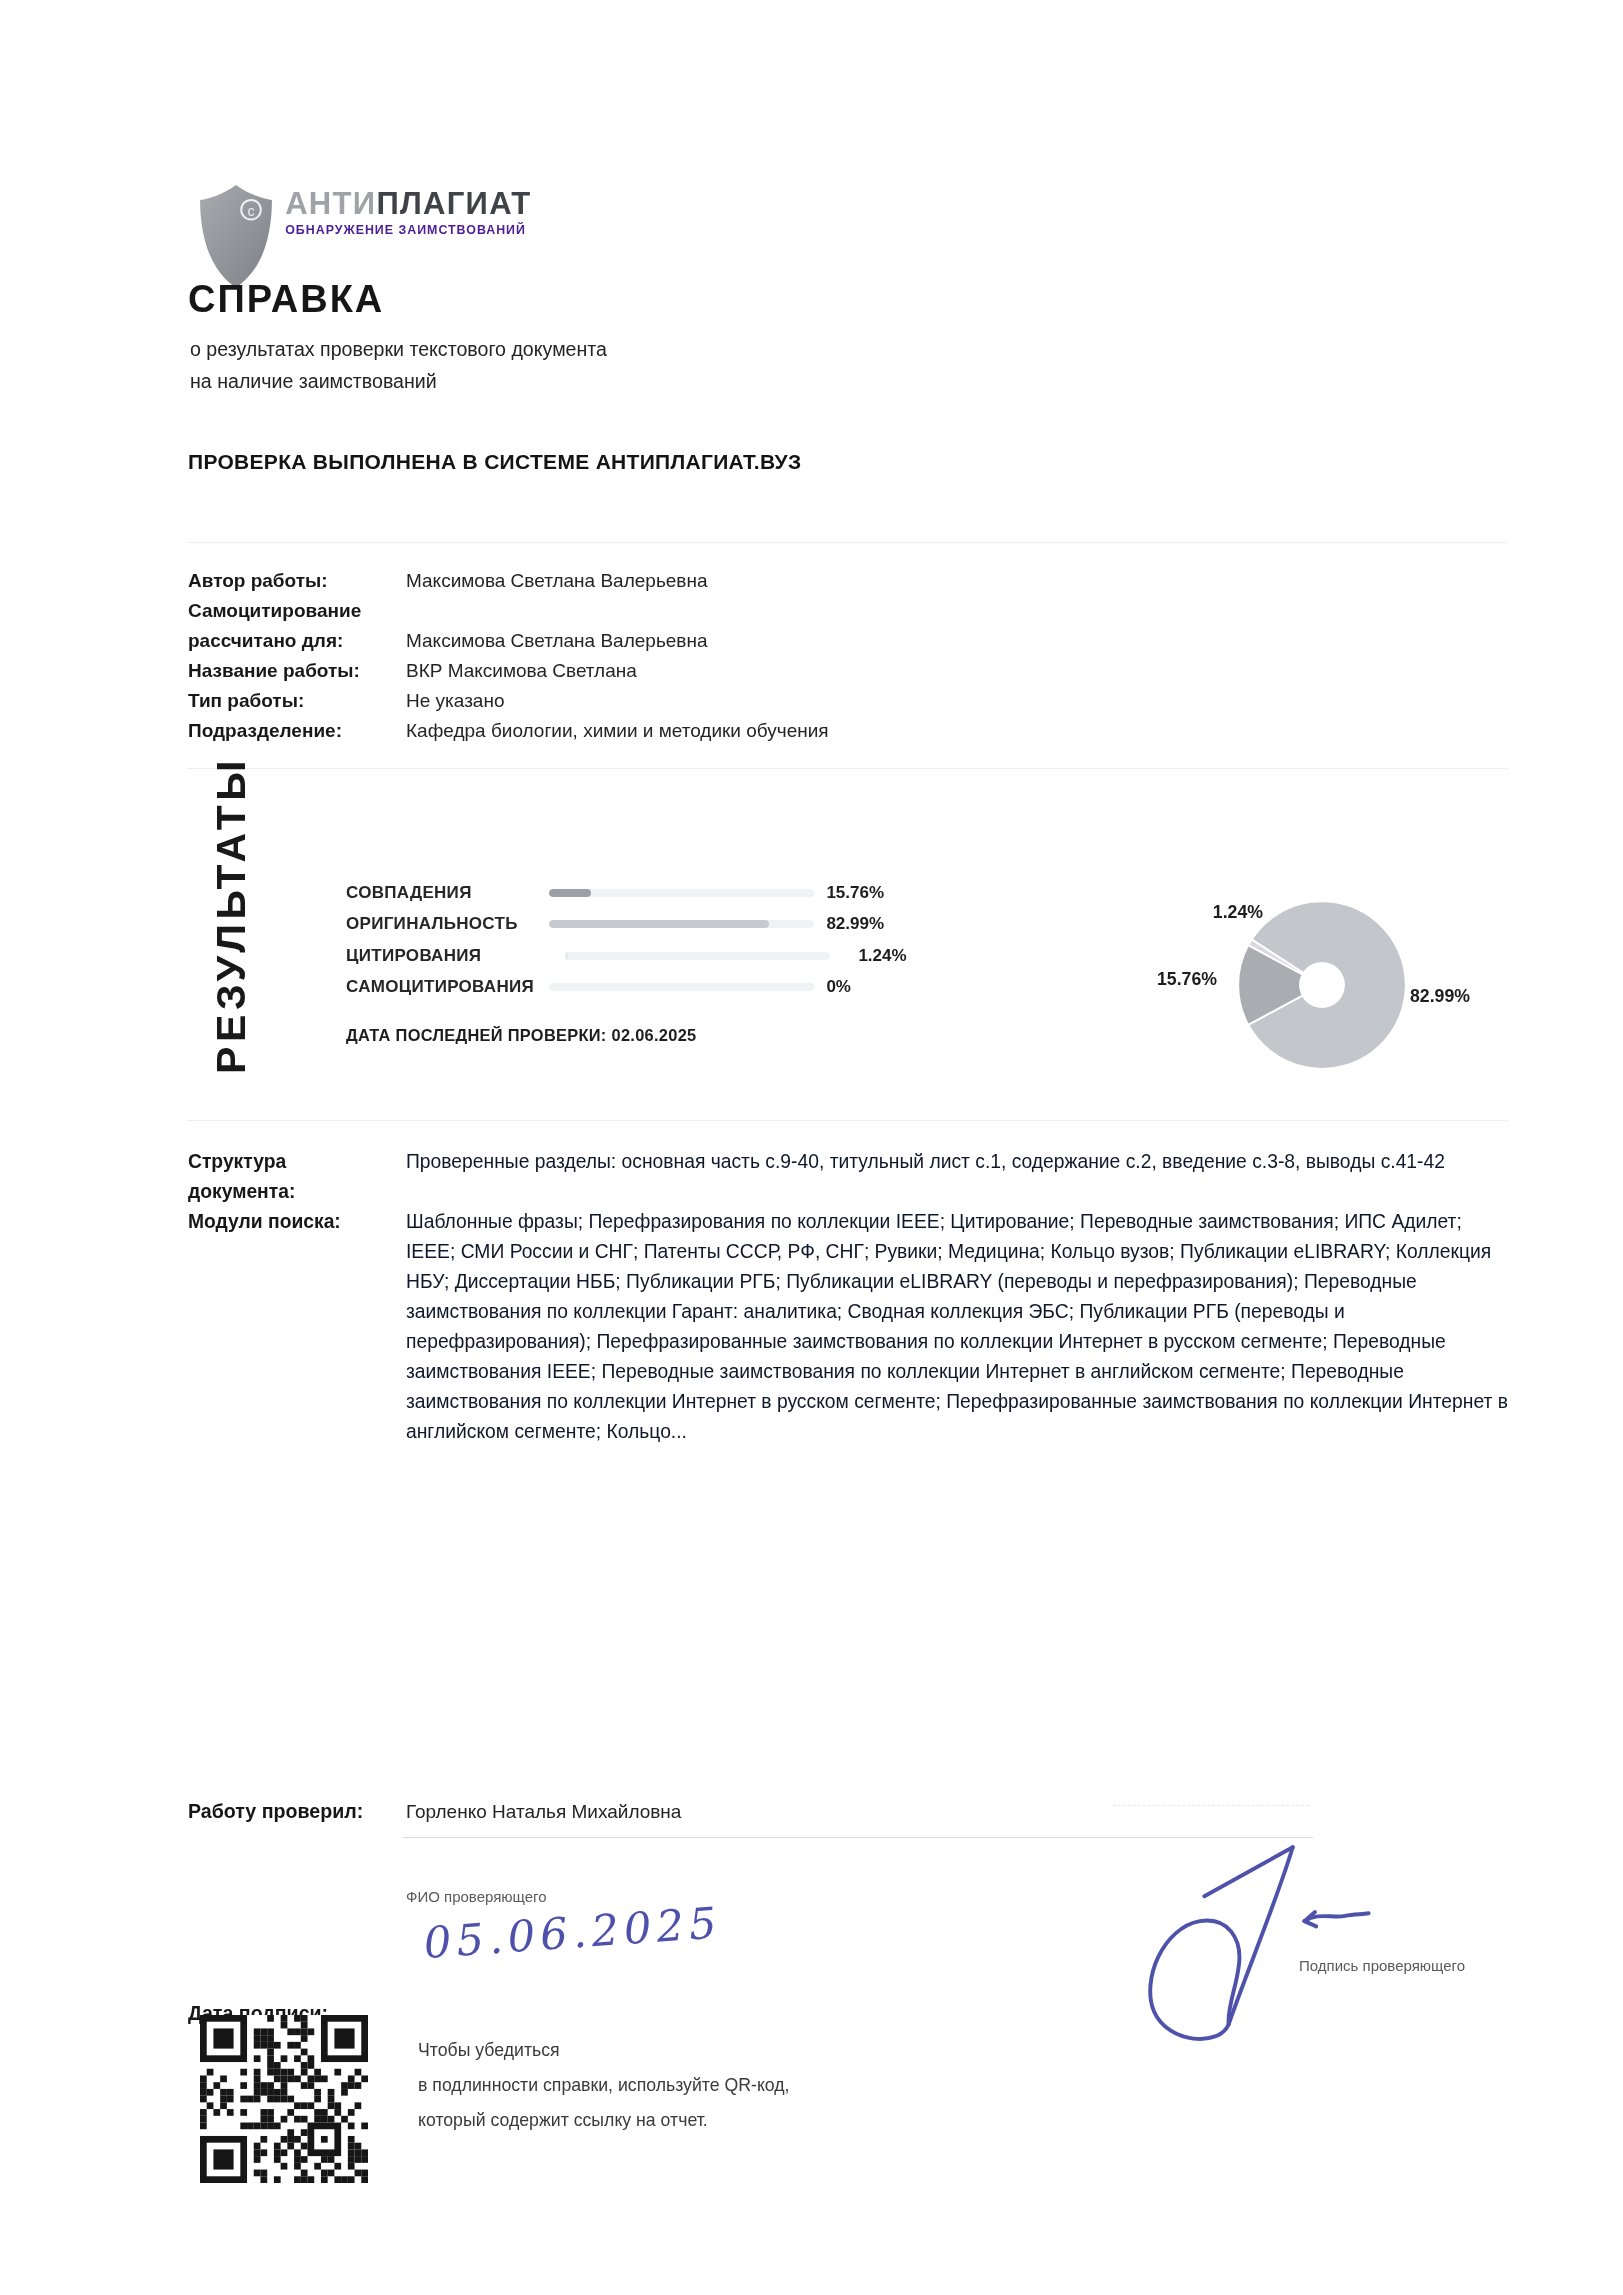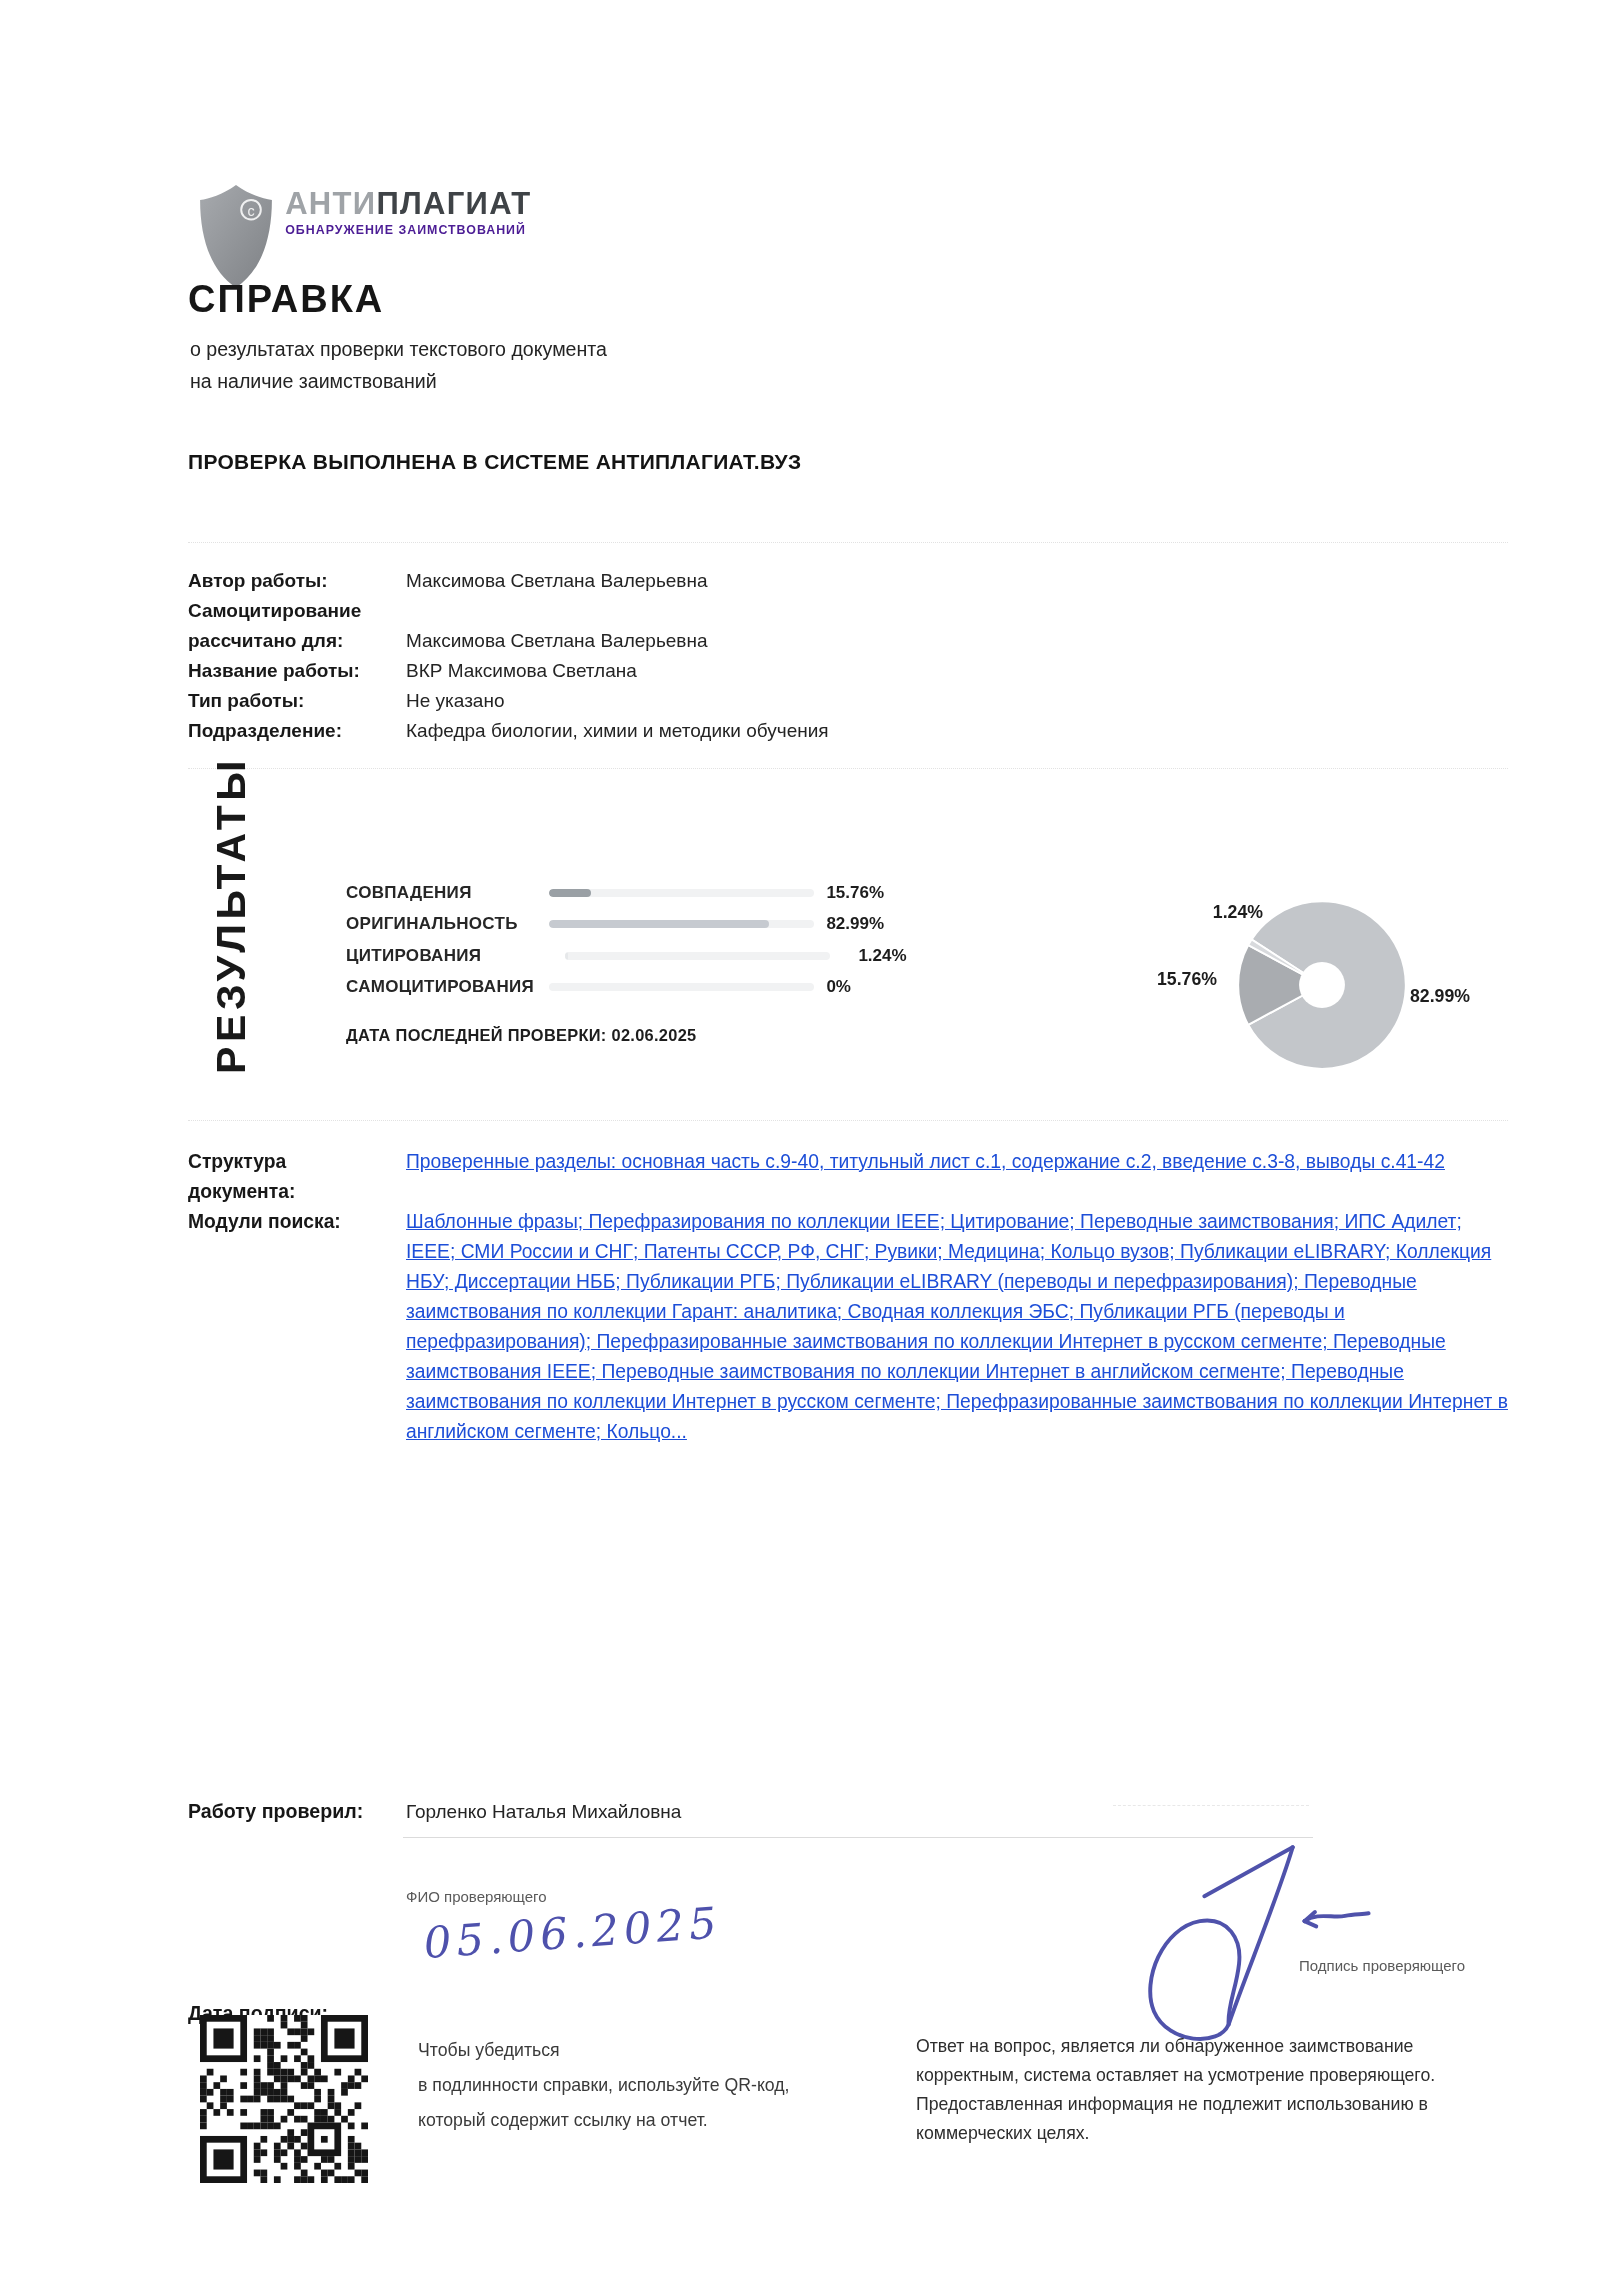--- a/index.html
+++ b/index.html
@@ -54,21 +54,21 @@
   .pl-cite{left:1178px;top:902px;width:85px;text-align:right;}
   .pl-match{left:1157px;top:969px;}
   .pl-orig{left:1410px;top:986px;}
   
   .structure{
     position:absolute;left:188px;top:1147px;width:1326px;
     display:grid;grid-template-columns:218px 1108px;
     font-size:19.3px;line-height:30px;
   }
   .structure .lbl{font-weight:bold;color:#181818;white-space:pre-line;}
-  .structure .val{color:#1d4ed8;text-decoration:underline;}
+  .structure .val{color:#0f172a;}
   
   .rev-label{position:absolute;left:188px;font-size:19.6px;font-weight:bold;color:#161616;}
   .rev-value{position:absolute;left:406px;font-size:19px;color:#242424;}
   .rule{position:absolute;border-top:0.7px solid #cfcfcf;opacity:.75;}
   .rule-dashed{position:absolute;border-top:1.3px dashed #e3e3e3;opacity:.8;}
   .small-caption{position:absolute;font-size:15px;color:#5a5a5a;}
   .handwriting{
     position:absolute;left:424px;top:1918px;
     font-family:"DejaVu Serif", serif;font-style:italic;
     font-size:43px;color:#3f43a5;letter-spacing:5.2px;
@@ -403,16 +403,15 @@
       <rect x="200" y="240" width="10" height="10" fill="#161616"></rect>
       <rect x="210" y="240" width="10" height="10" fill="#161616"></rect>
       <rect x="220" y="240" width="10" height="10" fill="#161616"></rect>
       <rect x="240" y="240" width="10" height="10" fill="#161616"></rect>
     </svg>
   <div class="qr-caption">
     <div>Чтобы убедиться</div>
     <div>в подлинности справки, используйте QR-код,</div>
     <div>который содержит ссылку на отчет.</div>
   </div>
-  <div class="disclaimer">Ответ на вопрос, является ли обнаруженное заимствование корректным, система оставляет на усмотрение проверяющего. Предоставленная информация не подлежит использованию в коммерческих целях.</div>
 
 </div>
 
 
 </body></html>

